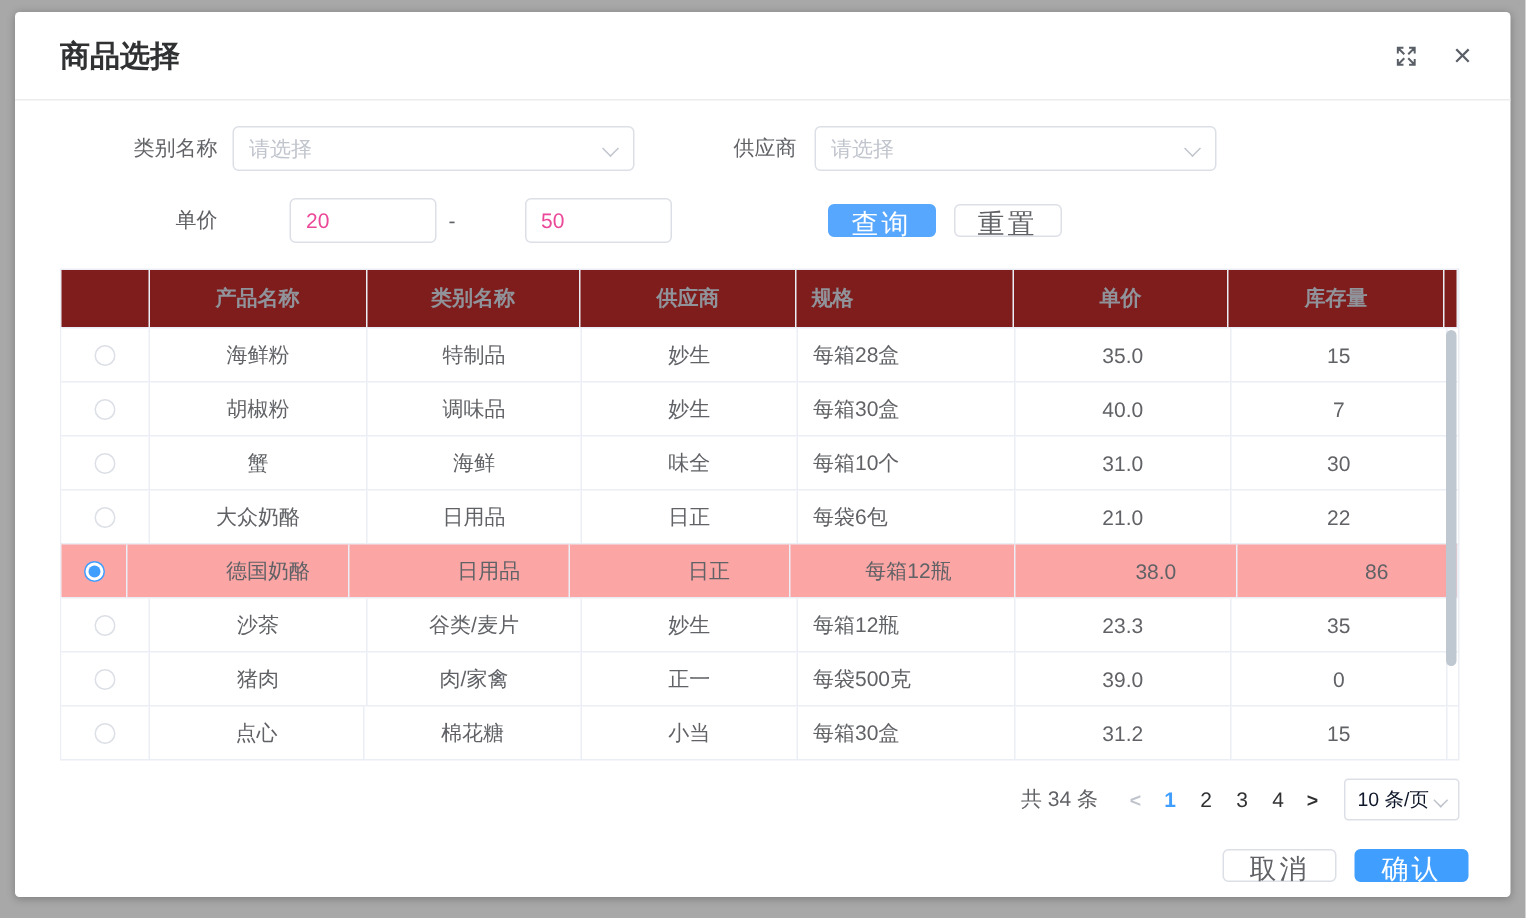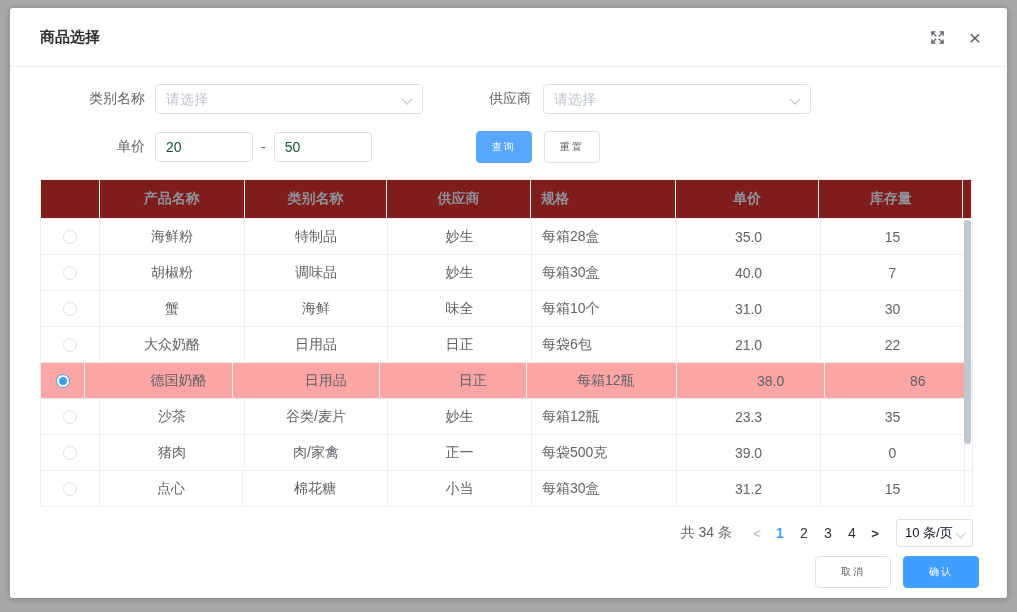--- a/index.html
+++ b/index.html
@@ -9,41 +9,41 @@
     font-family:"Liberation Sans","DejaVu Sans",sans-serif;
     font-size:14px; color:#606266;
     position:relative; overflow:hidden;
   }
   .dialog {
     position:absolute; left:10px; top:8px; width:997px; height:590px;
     background:#fff; border-radius:3px; box-shadow:0 1px 6px rgba(0,0,0,.25);
   }
   
   .dlg-header { height:59px; display:flex; align-items:center; padding:0 22px 0 30px; border-bottom:1px solid #ececec; }
-  .dlg-title { flex:1; font-size:15px; font-weight:700; color:#303133; }
+  .dlg-title { flex:1; font-size:20px; font-weight:700; color:#303133; }
   .hdr-icon { width:20px; height:20px; display:flex; align-items:center; justify-content:center; cursor:pointer; color:#5a5e66; }
   .hdr-icon + .hdr-icon { margin-left:18px; }
   .close-glyph { font-size:21px; line-height:1; color:#5a5e66; }
   
   .filter { padding-top:16px; }
   .f-row { display:flex; align-items:center; height:32px; margin-bottom:16px; }
   .f-label { width:145px; padding-right:10px; text-align:right; color:#606266; }
   .f-label-2 { width:120px; padding-right:12px; text-align:right; color:#606266; }
   .sel-box { position:relative; width:268px; height:30px; }
   .sel-input, .num-input {
     width:100%; height:30px; border:1px solid #dcdfe6; border-radius:4px;
-    padding:4px 10px; font-size:14px; color:#14532d; outline:none; background:#fff;
+    padding:4px 10px; font-size:14px; color:#ec4899; outline:none; background:#fff;
     font-family:"Liberation Sans","DejaVu Sans",sans-serif;
   }
   .sel-input::placeholder, .num-input::placeholder { color:#c0c4cc; }
   .chev { position:absolute; right:12px; top:11px; width:8px; height:8px;
     border-right:1.4px solid #c0c4cc; border-bottom:1.4px solid #c0c4cc; transform:rotate(45deg); }
-  .num-input { width:98px; }
+  .num-input { width:98px;margin-left:38px; }
   .dash { margin:0 8px; color:#606266; }
-  .btn { height:32px; padding:0 15px; border-radius:4px; font-size:10px; cursor:pointer;
+  .btn { height:22px; padding:0 15px; border-radius:4px; font-size:18px; cursor:pointer;
     border:1px solid #dcdfe6; background:#fff; color:#606266; letter-spacing:2px;
     font-family:"Liberation Sans","DejaVu Sans",sans-serif; }
   .btn-primary { background:#57a7ff; border-color:#57a7ff; color:#fff; }
   .btn-search { margin-left:104px; }
   .btn-reset  { margin-left:12px; }
   
   .table-wrap { margin:16px 0 0 30px; width:933px; border:1px solid #ebeef5; position:relative; background:#fff; }
   .thead { display:flex; height:38px; background:#7f1d1d; color:#909399; font-weight:700; }
   .trow  { display:flex; height:36px; border-top:1px solid #ebeef5; background:#fff; cursor:pointer; }
   .trow.selected { background:#fca5a5;gap:40px; }

